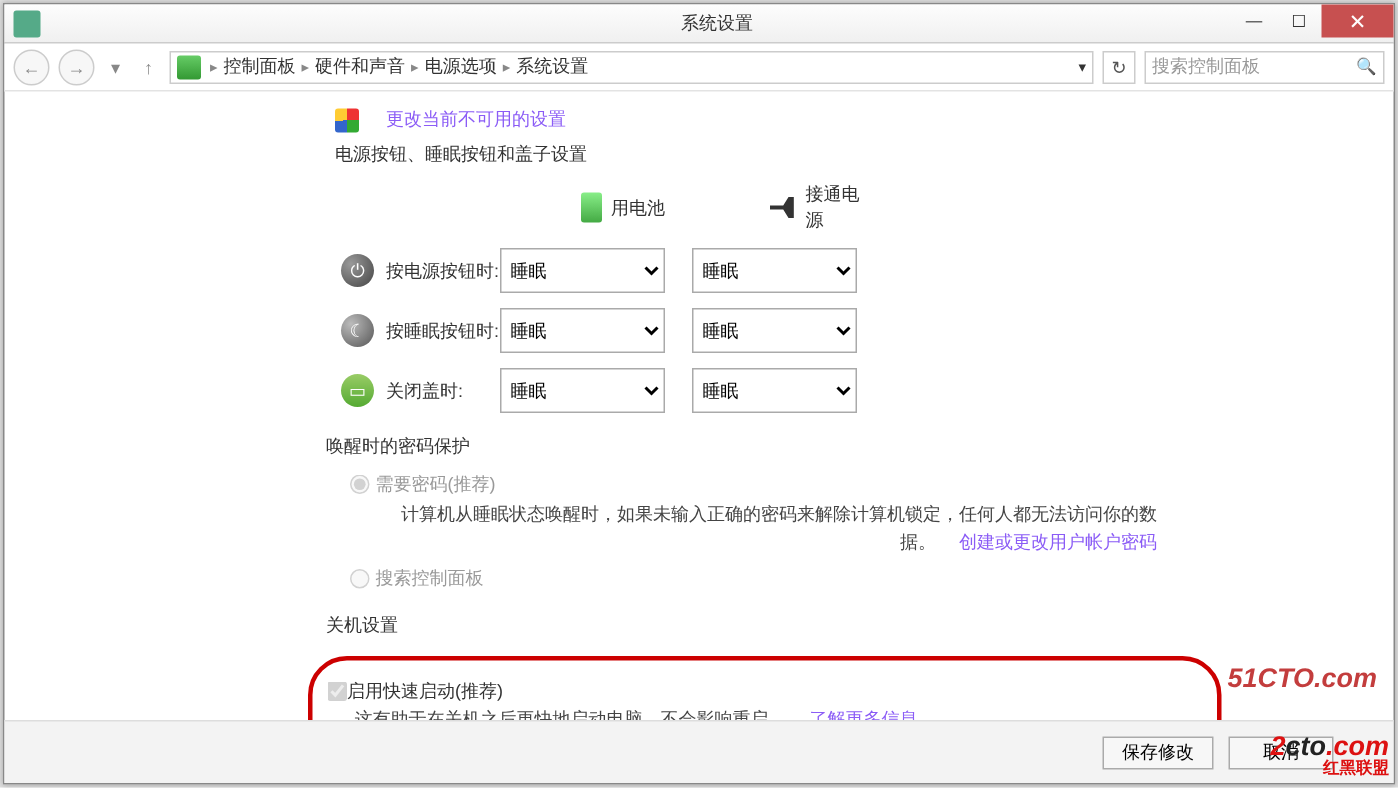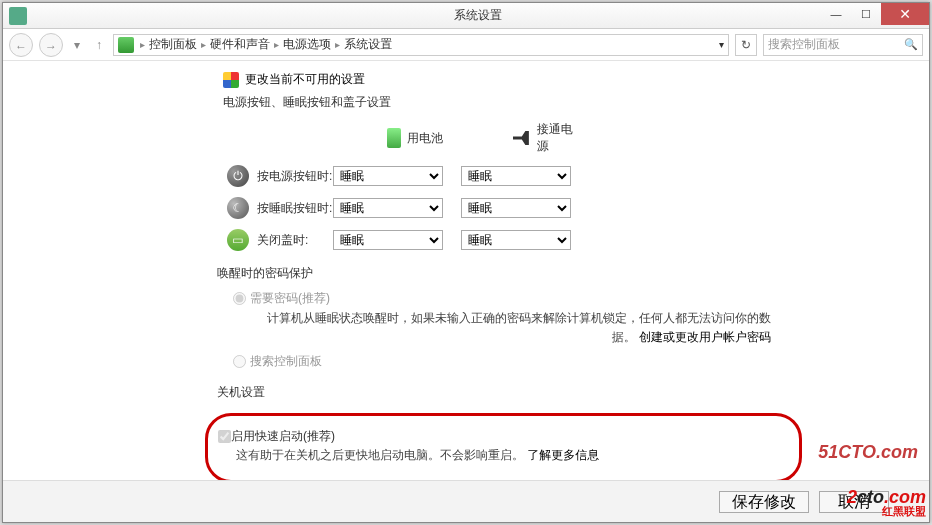--- a/index.html
+++ b/index.html
@@ -21,48 +21,48 @@
 .breadcrumb span { color: #333; }
 .breadcrumb .sep { color: #888; padding: 0 2px; font-size:10px;}
 .bc-end { display:flex; align-items:center; gap:2px; color:#888; font-size:10px;}
 .refresh { width: 22px; height: 22px; border: 1px solid #ccc; display: flex; align-items: center; justify-content: center; color: #555; }
 .searchbox { width: 160px; height: 22px; border: 1px solid #ccc; display: flex; align-items: center; padding: 0 4px; color: #999; font-size: 12px; }
 .searchbox .sicon { margin-left: auto; font-size:11px; color:#888;}
 
 .content { flex: 1; overflow: auto; padding: 10px 0 10px 220px; font-size: 12px; color: #333; position: relative; }
 .linkrow { display: flex; align-items: center; gap: 6px; margin-bottom: 6px; }
 .shield { width: 16px; height: 16px; background:conic-gradient(#e33 0 25%, #3a3 25% 50%, #36c 50% 75%, #fc3 75% 100%); border-radius:2px;}
-.link { color: #000000; cursor: pointer; }
+.link { color: #8b5cf6; cursor: pointer; margin-left: 12px; }
 .subheading { margin: 6px 0 10px 0; font-size:12px; }
 
 .cols { display: flex; align-items:center; margin-bottom: 10px; }
 .cols .label { width: 110px; display:flex; align-items:center; gap:8px; padding-left:4px;}
 .cols .col1, .cols .col2 { width: 118px; margin-right: 10px; text-align:left; display:flex; align-items:center; gap:6px;}
 .headerrow .col1, .headerrow .col2 { justify-content:flex-start; padding-left:28px;}
 .battery { width:14px; height:20px; background:linear-gradient(#8e8,#4a4); border-radius:2px; margin-left:26px;}
 .plug { width:20px; height:14px; background:#333; clip-path:polygon(0 40%, 50% 40%, 70% 0, 90% 0, 90% 100%, 70% 100%, 50% 60%, 0 60%); margin-left:24px;}
 
 .rowicon { width:22px; height:22px; border-radius:11px; background:#666; display:flex; align-items:center; justify-content:center; color:#fff; font-size:12px;}
 .rowicon.power { background:radial-gradient(circle at 30% 30%, #999, #444);}
 .rowicon.moon { background:radial-gradient(circle at 30% 30%, #bbb, #555);}
 .rowicon.lid { background:linear-gradient(#9c6,#5a3);}
 
-select.combo { width: 110px; height: 20px; border: 1px solid #aaa; font-size: 12px; padding:0 2px; background:#fff;}
+select.combo { width: 110px; height: 30px; border: 1px solid #aaa; font-size: 12px; padding:0 2px; background:#fff;}
 
 .section-title { margin: 14px 0 8px -6px; font-size: 12px; }
 .radio-row { margin: 4px 0 2px 10px; display:flex; align-items:center; gap:4px;}
 .radio-desc { margin: 0 0 6px 28px; color: #444; line-height:1.6; max-width:520px;text-align:right;}
 .disabled { color: #999; }
 
 .highlight { border: 3px solid #c00; border-radius: 26px; padding: 10px 200px 10px 10px; margin: 4px 0 6px -18px; display:inline-block;}
 .check-row { margin: 2px 0; display:flex; align-items:center; gap:0;}
 .check-desc { margin: 0 0 6px 18px; color: #444; }
 
 .footer { height: 42px; border-top: 1px solid #ddd; display: flex; align-items: center; justify-content: flex-end; padding: 0 40px; gap: 10px; background: #f3f3f3; }
-.btn { min-width: 70px; height: 22px; border: 1px solid #aaa; background: #f7f7f7; font-size: 16px; padding: 0 12px; }
+.btn { min-width: 70px; height: 22px; border: 1px solid #aaa; background: #f7f7f7; font-size: 12px; padding: 0 12px; }
 
 .watermark1 { position:absolute; right:14px; bottom:62px; font-size:18px; font-style:italic; font-weight:bold; color:#b91c1c; opacity:0.85; pointer-events:none; text-shadow:0 0 2px #fff;}
 .watermark2 { position:absolute; right:6px; bottom:6px; font-size:18px; font-weight:bold; font-style:italic; pointer-events:none;}
 .watermark2 .r { color:#d11;}
 .watermark2 .b { color:#222;}
 .watermark2 .cn { font-size:11px; color:#d11; font-style:normal; display:block; text-align:right; margin-top:-4px;}
 </style>
 </head>
 <body>
 

